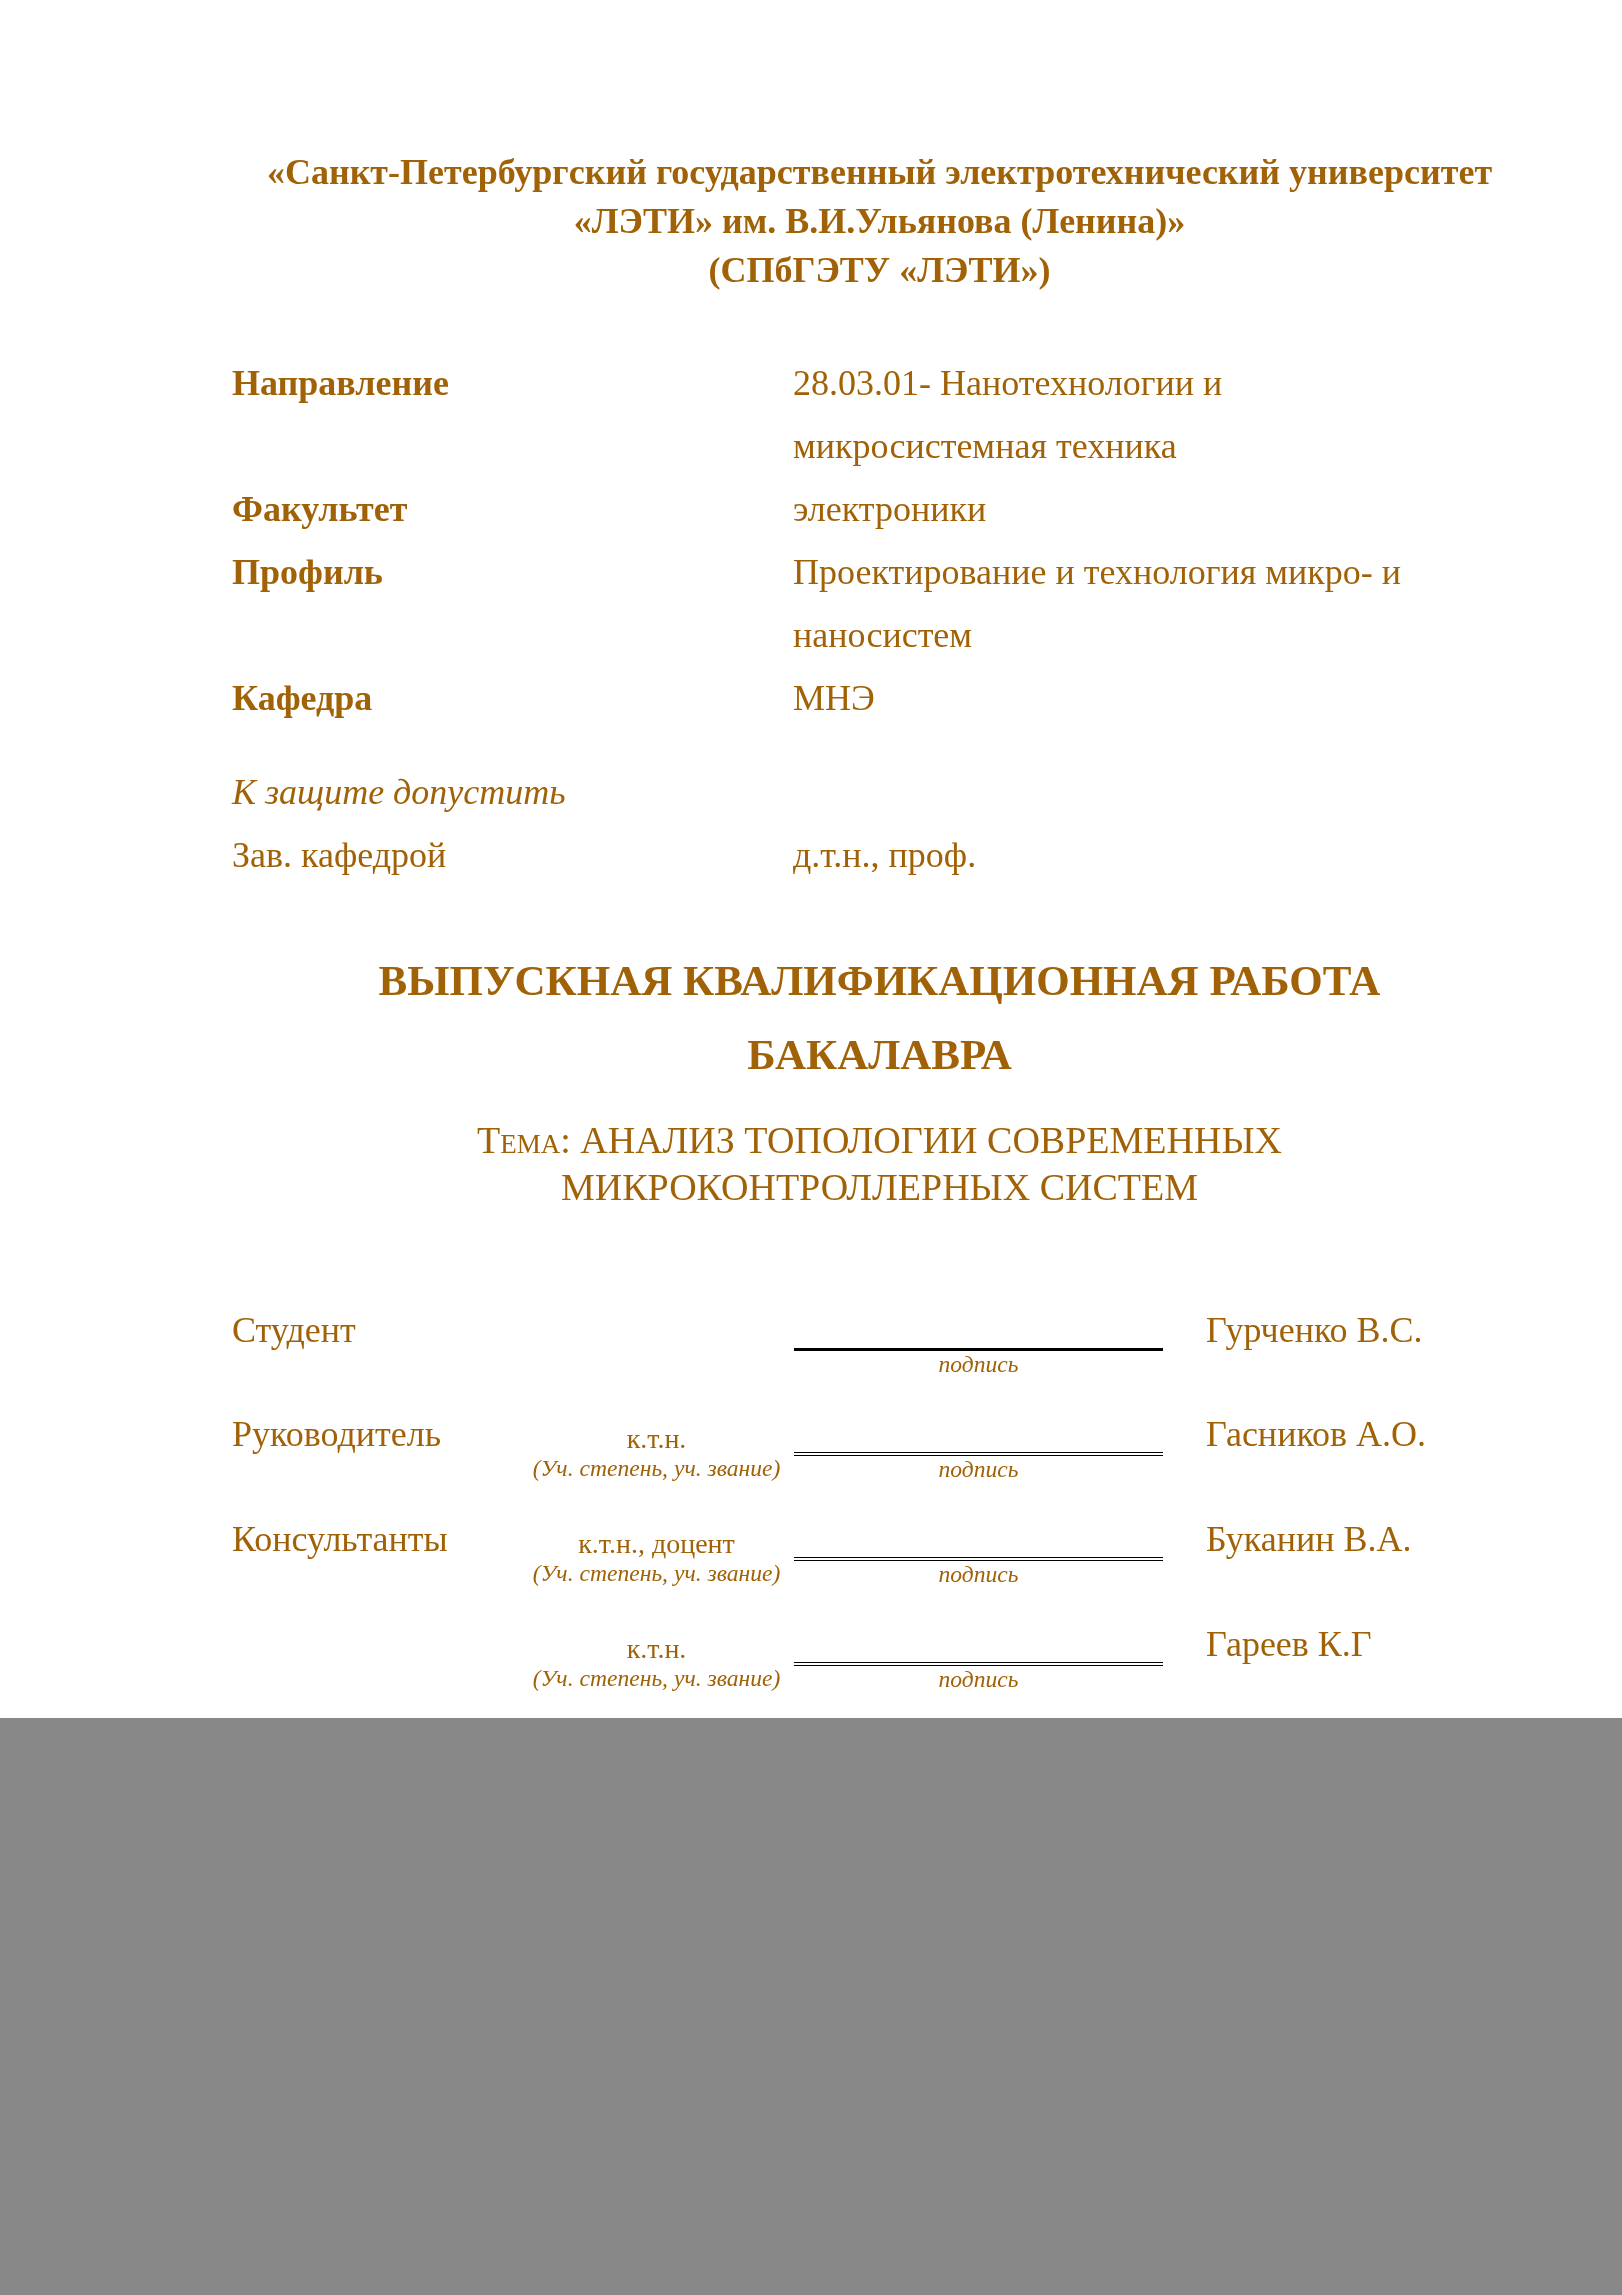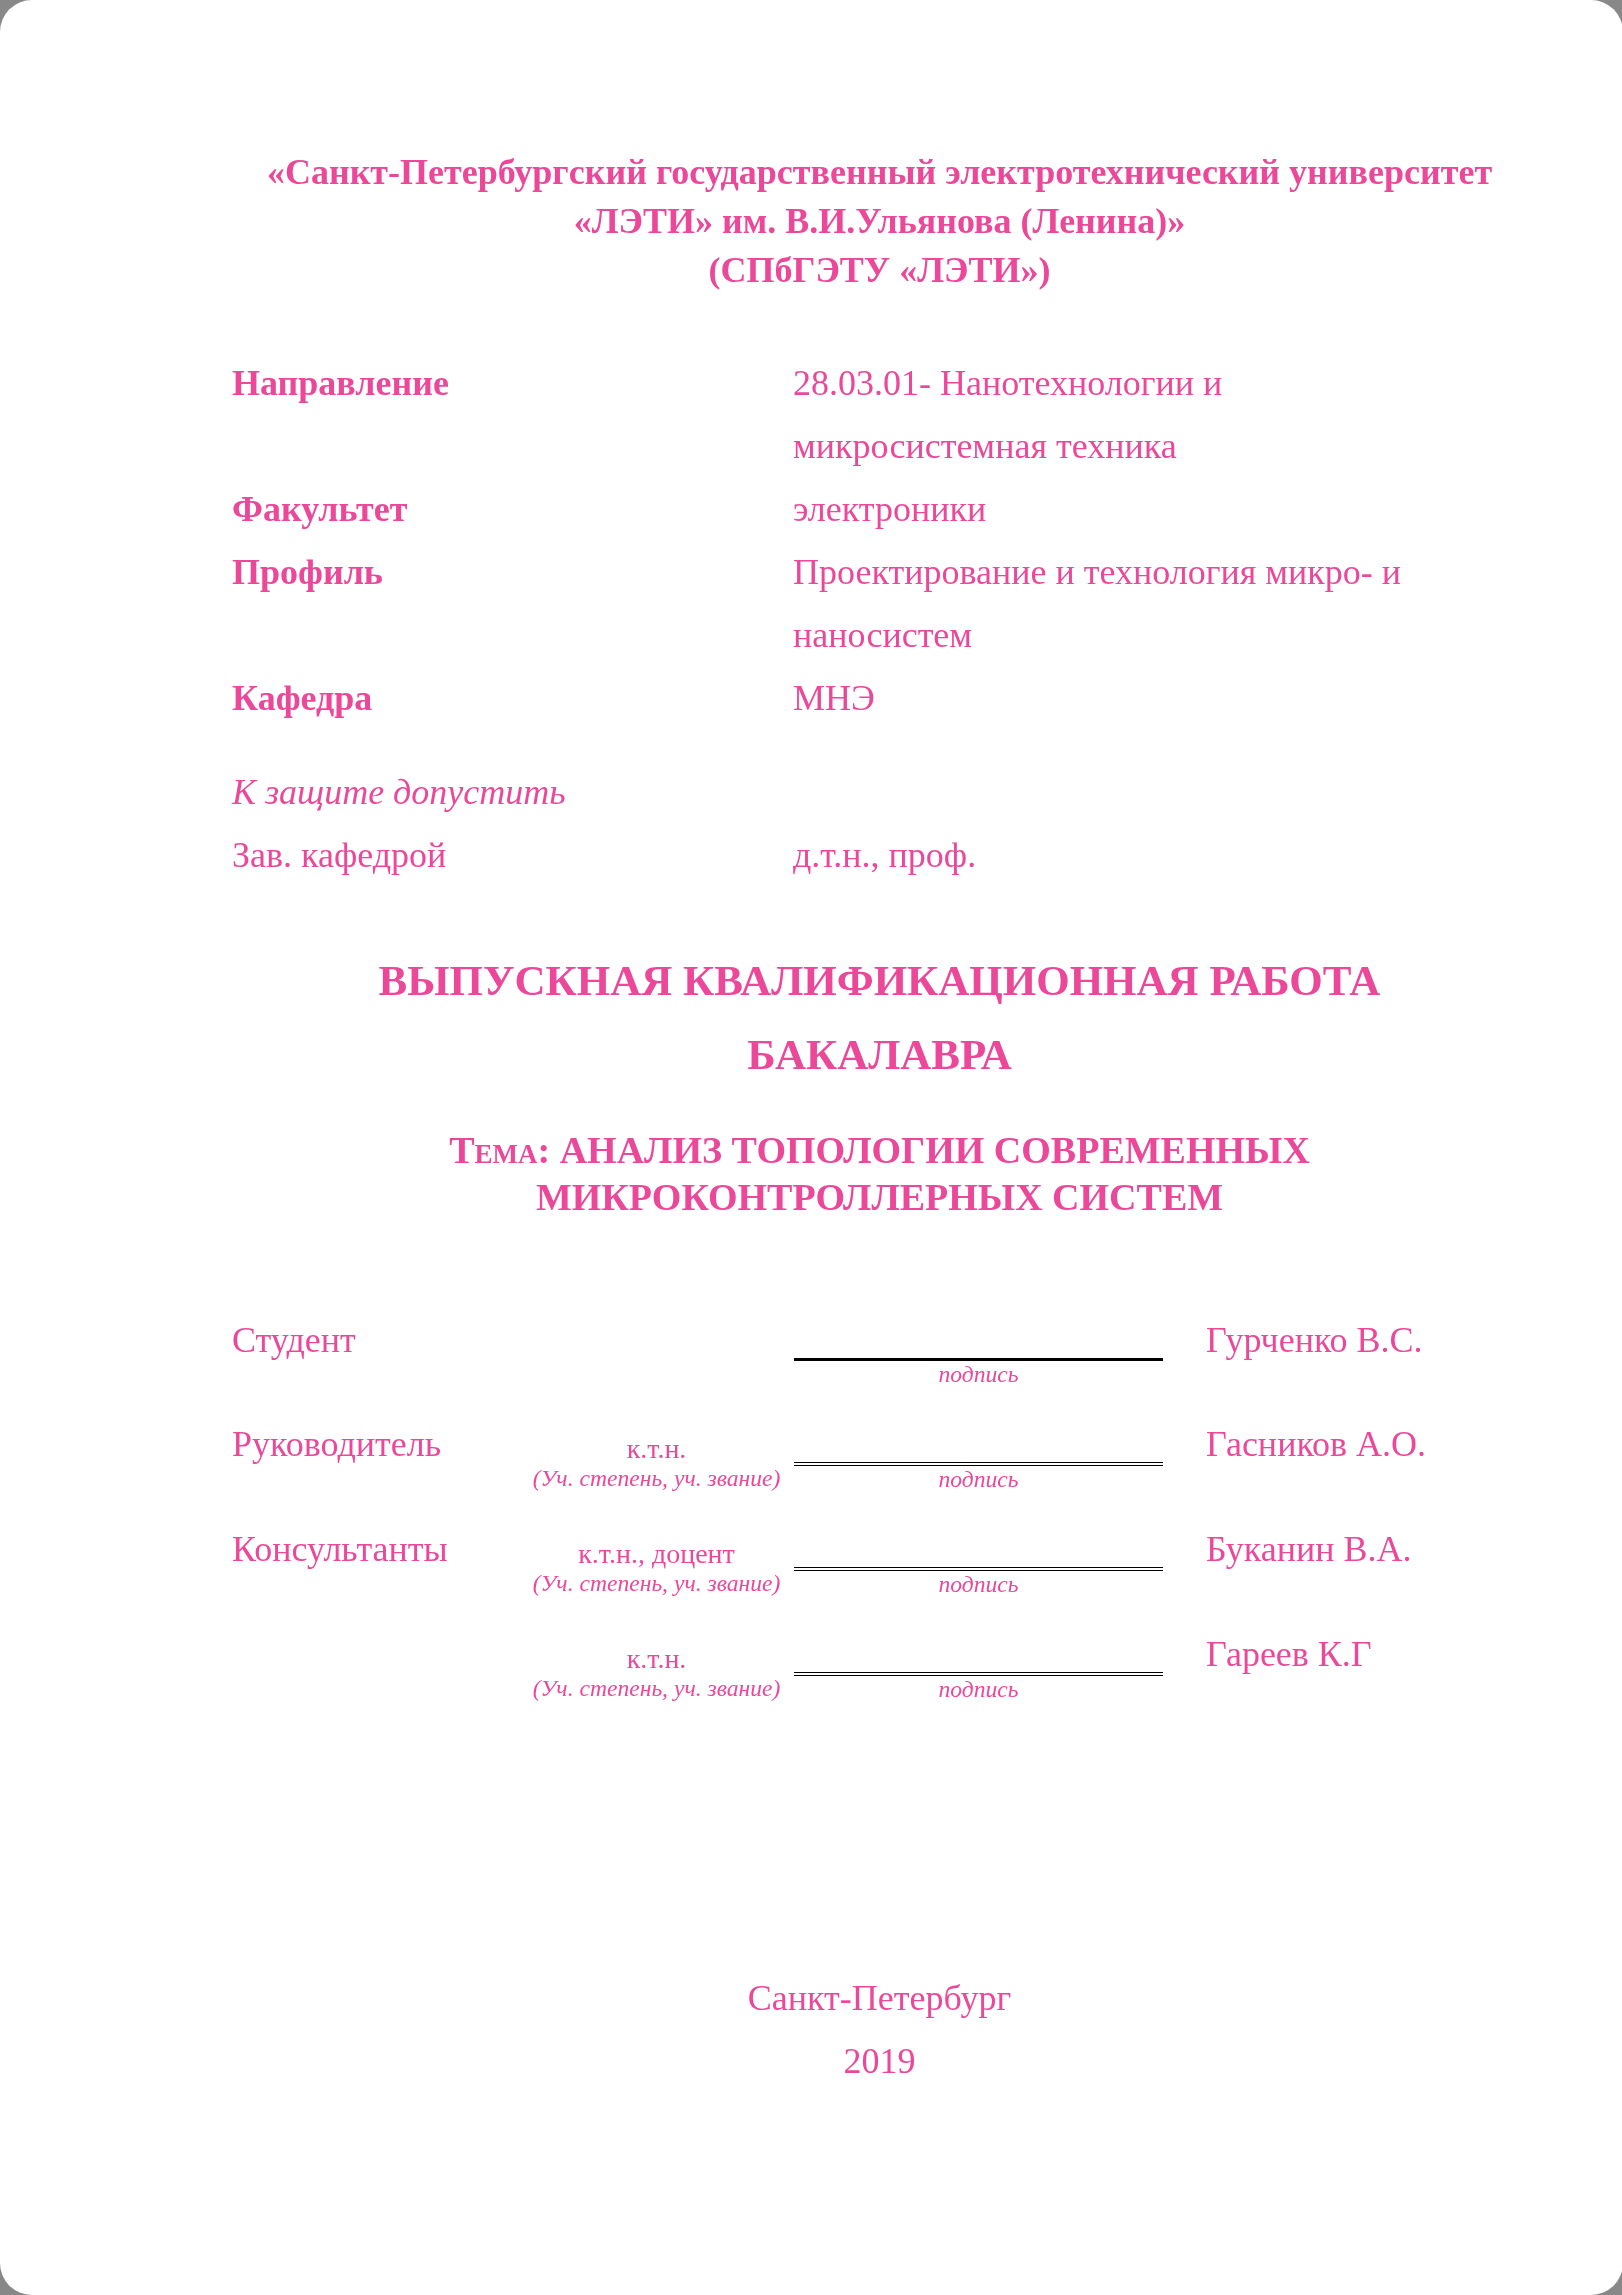--- a/index.html
+++ b/index.html
@@ -3,30 +3,29 @@
 <meta charset="utf-8">
 <style>
   html, body {
     margin: 0;
     padding: 0;
     background: #888;
   }
   .page {
     position: relative;
     width: 1623px;
-    height: 2295px;
+    height: 1718px;
     margin: 0 auto;
     background: #ffffff;
-    color: #ec4899;
+    color: #a16207;
     font-family: "Liberation Serif", "DejaVu Serif", serif;
     font-size: 36px;
     box-sizing: border-box;
     padding: 148px 96px 0 232px;
     overflow: hidden;
-    border-radius: 32px;
   }
 
   
   .univ {
     text-align: center;
     font-weight: 700;
     line-height: 49px;
   }
 
   
@@ -64,23 +63,23 @@
   .title {
     margin-top: 57px;
     text-align: center;
     font-weight: 700;
     font-size: 43px;
     line-height: 74px;
   }
 
   
   .topic {
-    margin-top: 35px;
-    text-align: center;
-    font-weight: 700;
+    margin-top: 25px;
+    text-align: center;
+    font-weight: 400;
     font-size: 38px;
     line-height: 47px;
   }
   .topic .sc {
     font-variant: small-caps;
   }
 
   
   .sigs {
     margin-top: 93px;

